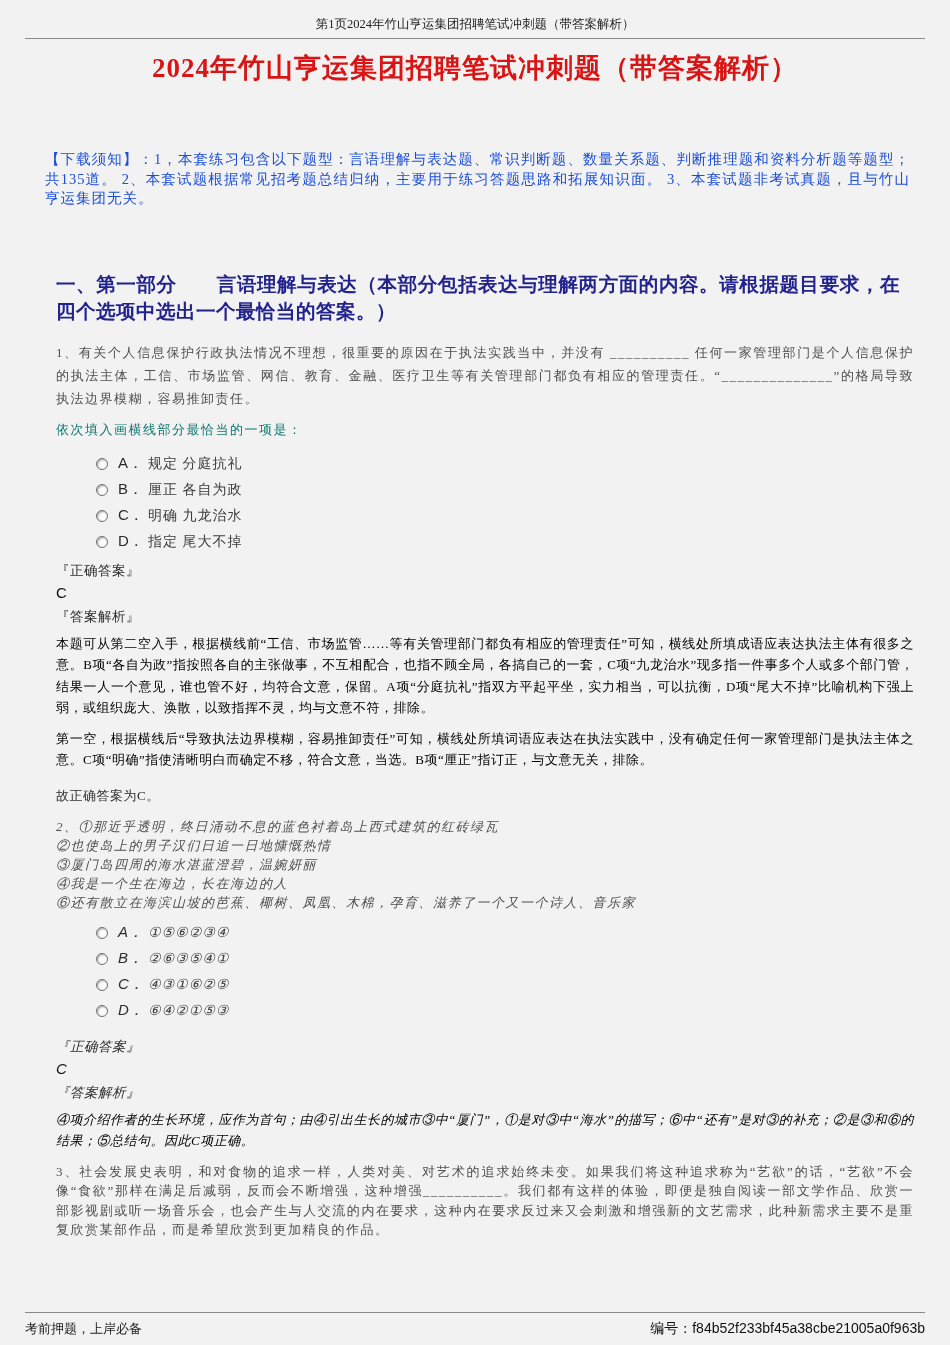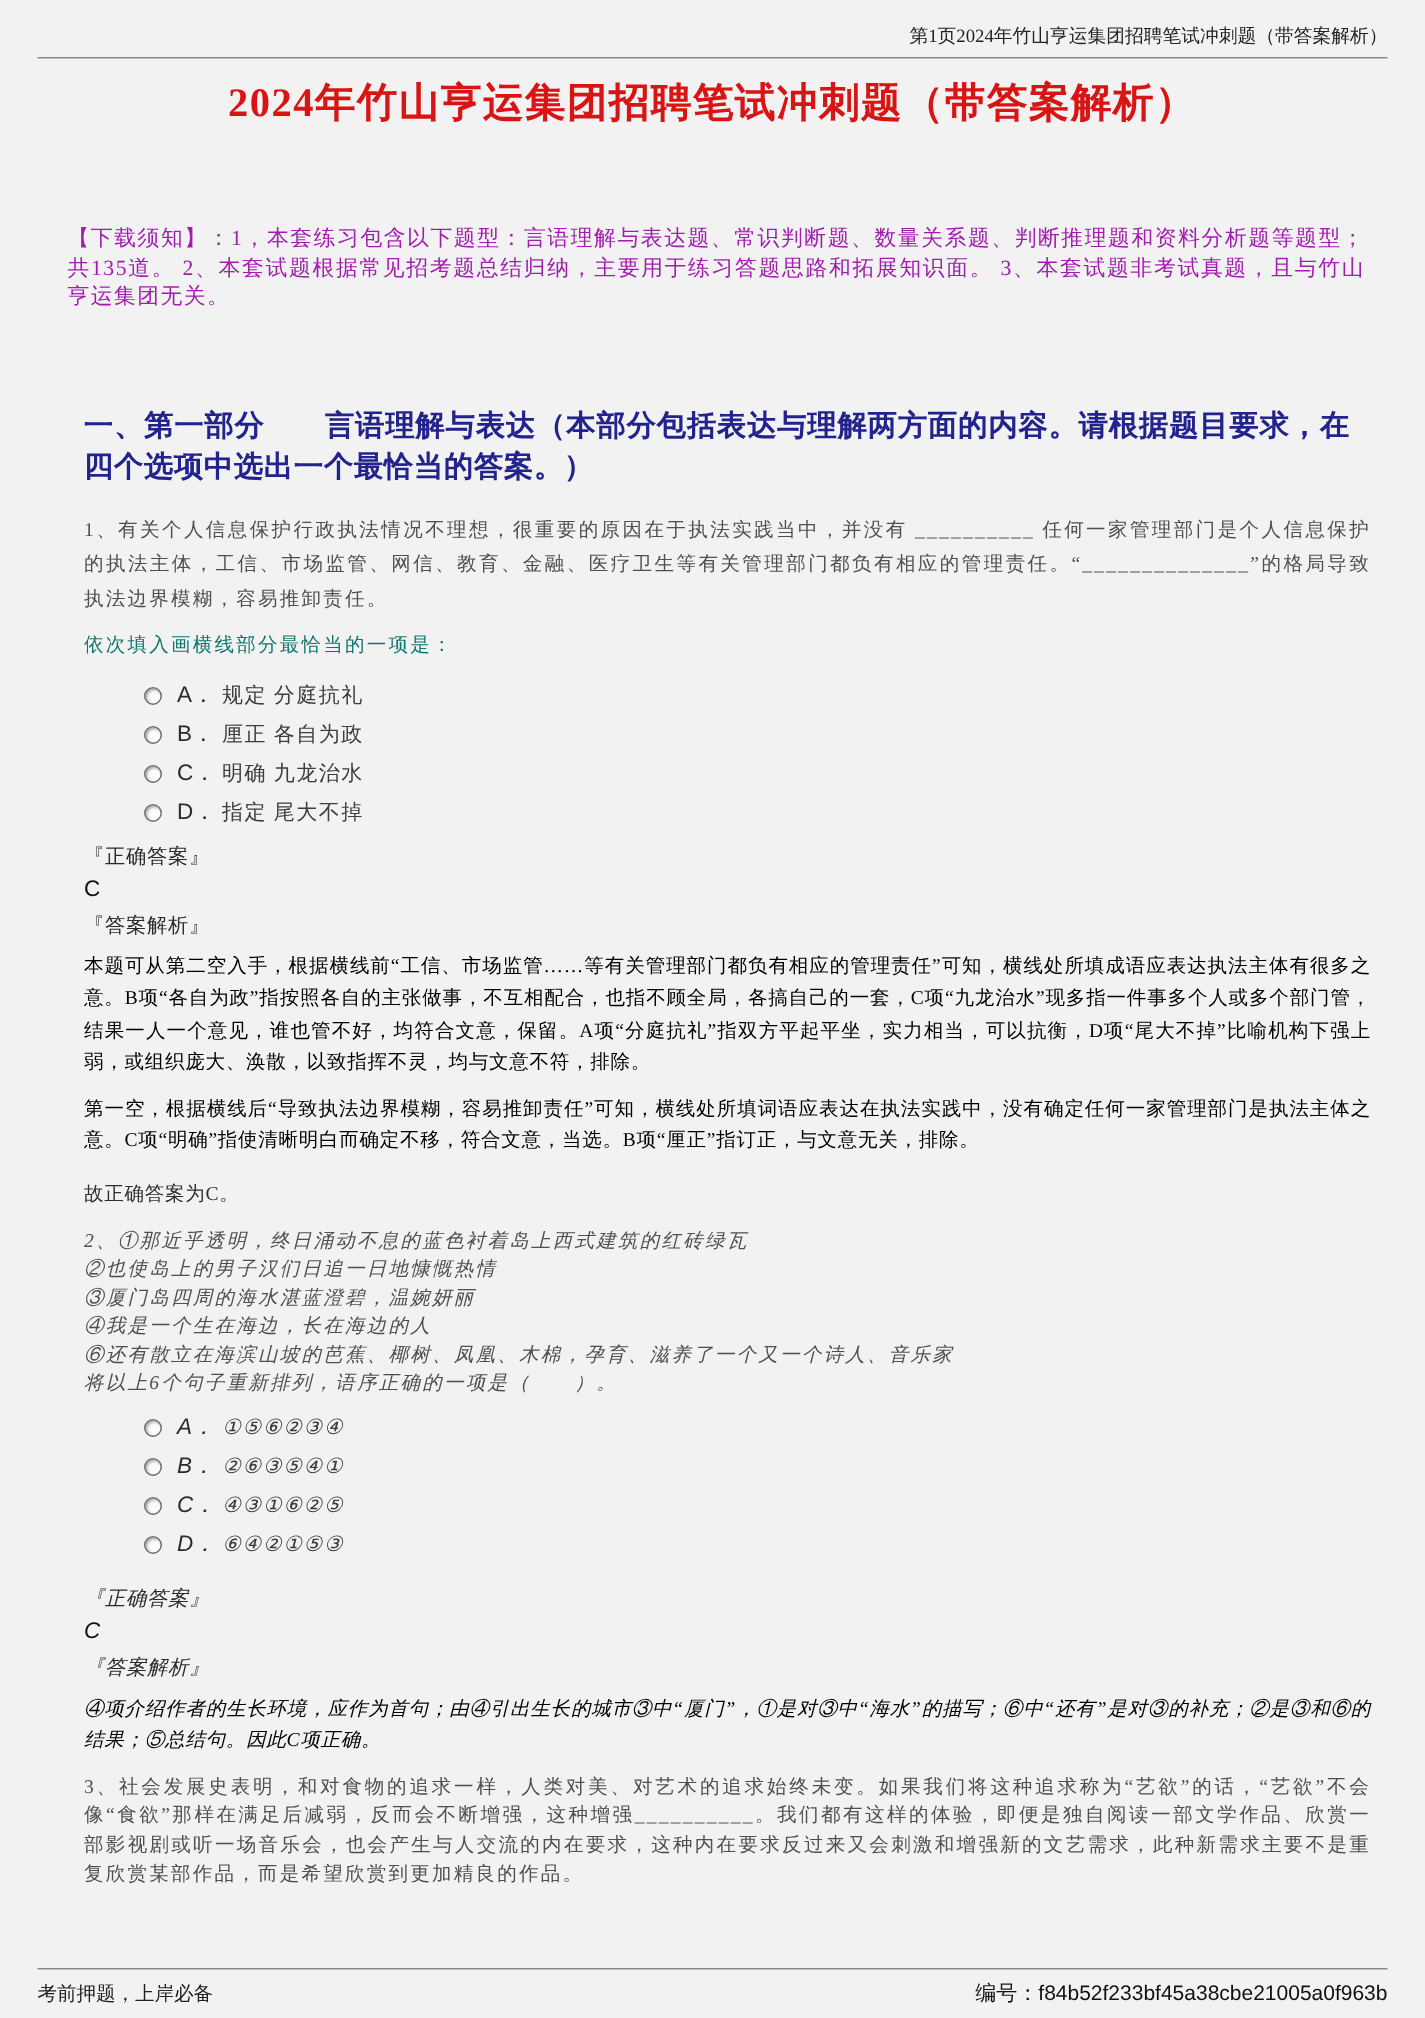--- a/index.html
+++ b/index.html
@@ -9,38 +9,38 @@
     background:#f2f2f2;
     color:#333;
   }
   .page {
     position:relative;
     width:950px; height:1345px;
     overflow:hidden;
   }
   
   .page-header {
-    display:flex; justify-content:flex-end; align-items:flex-end;
+    display:flex; justify-content:center; align-items:flex-end;
     margin:0 25px; padding:16px 0 5px 0;
     border-bottom:1px solid #8a8a8a;
     font-size:12.5px; color:#222;
   }
   
   .main-title {
     margin-top:11px;
     text-align:center;
     font-size:27px; font-weight:bold;
     color:#d91414;
     letter-spacing:1px;
   }
   
   .notice {
     margin:64px 40px 0 45px;
     font-size:14.5px; line-height:19.5px;
-    color:#a21caf; letter-spacing:1px;
+    color:#1d4ed8; letter-spacing:1px;
     text-align:justify;
   }
   
   .section-heading {
     margin:62px 50px 0 56px;
     font-size:19.5px; font-weight:bold; line-height:27px;
     color:#23238e; letter-spacing:0.5px;
     text-align:justify;
   }
   
@@ -146,21 +146,20 @@
     <div class="analysis">第一空，根据横线后“导致执法边界模糊，容易推卸责任”可知，横线处所填词语应表达在执法实践中，没有确定任何一家管理部门是执法主体之意。C项“明确”指使清晰明白而确定不移，符合文意，当选。B项“厘正”指订正，与文意无关，排除。</div>
     <div class="verdict">故正确答案为C。</div>
   </div>
 
   <div class="question q2">
     <div class="stem-line">2、①那近乎透明，终日涌动不息的蓝色衬着岛上西式建筑的红砖绿瓦</div>
     <div class="stem-line">②也使岛上的男子汉们日追一日地慷慨热情</div>
     <div class="stem-line">③厦门岛四周的海水湛蓝澄碧，温婉妍丽</div>
     <div class="stem-line">④我是一个生在海边，长在海边的人</div>
     <div class="stem-line">⑥还有散立在海滨山坡的芭蕉、椰树、凤凰、木棉，孕育、滋养了一个又一个诗人、音乐家</div>
-    <div class="stem-line">将以上6个句子重新排列，语序正确的一项是（　　）。</div>
 
     <div class="options">
       <div class="option-row">
         <span class="radio"></span>
         <span class="option-label">A．</span>
         <span class="option-text">①⑤⑥②③④</span>
       </div>
       <div class="option-row">
         <span class="radio"></span>
         <span class="option-label">B．</span>

